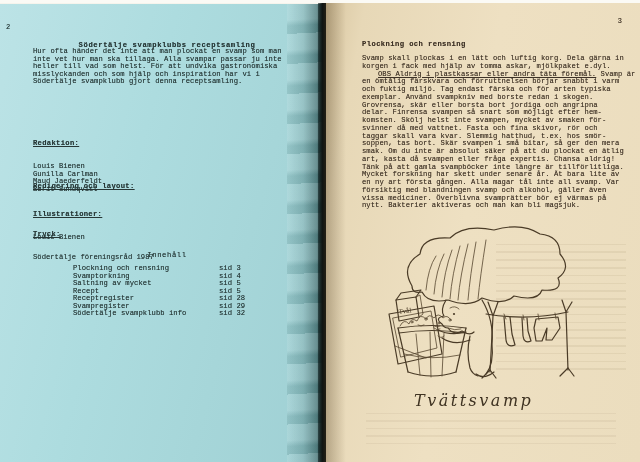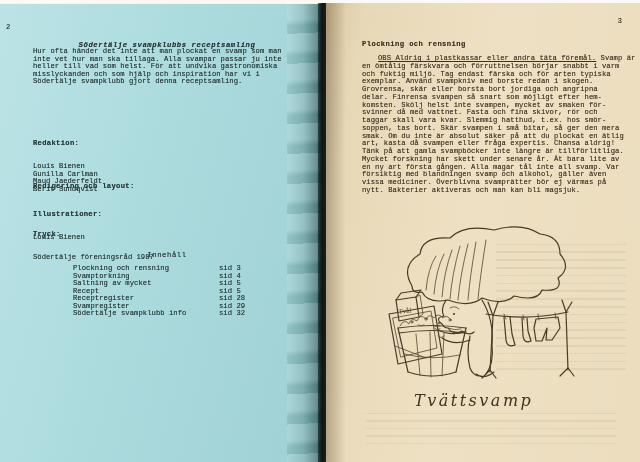--- a/index.html
+++ b/index.html
@@ -11,26 +11,26 @@
   .page-left{position:absolute;left:0;top:4px;width:323px;height:458px;
     background:linear-gradient(105deg,#bce3e6 0%,#addcdf 40%,#a6d6d9 70%,#9fd0d4 100%);}
   .left-edge{position:absolute;right:0;top:0;width:36px;height:100%;pointer-events:none;
     background:
       repeating-linear-gradient(177deg,rgba(255,255,255,.10) 0 16px,rgba(0,50,50,.10) 22px 30px),
       linear-gradient(to right,rgba(10,60,60,0) 0%,rgba(10,60,60,.16) 45%,rgba(4,40,40,.45) 82%,rgba(0,12,12,.78) 100%);}
   .page-left *{color:#273635;}
   .lp-block{position:absolute;font-size:7.2px;line-height:7.6px;letter-spacing:.05px;
     white-space:pre;text-shadow:0 0 .5px rgba(30,60,60,.55);}
   .lp-num{left:6px;top:20px;font-size:7px;}
-  .lp-title{left:33px;top:38px;width:268px;text-align:center;font-weight:bold;letter-spacing:.6px;font-style:italic;}
+  .lp-title{left:33px;top:38px;width:268px;text-align:center;font-weight:bold;letter-spacing:.6px;}
   .lp-intro{left:33px;top:44px;}
   .lp-byline{left:33px;top:99px;}
   .credit{position:absolute;left:33px;font-size:7.2px;line-height:7.6px;white-space:pre;
     text-shadow:0 0 .5px rgba(30,60,60,.55);}
-  .credit .h{font-weight:bold;letter-spacing:.3px;}
+  .credit .h{font-weight:bold;letter-spacing:.3px;text-decoration:underline;}
   .sec-redaktion{top:121px;} .sec-layout{top:164px;} .sec-illust{top:192px;} .sec-tryck{top:212px;}
   .lp-toc-head{left:33px;top:248px;width:268px;text-align:center;font-weight:normal;letter-spacing:.6px;}
   .lp-toc{left:73px;top:261px;white-space:normal;}
   .toc-row{display:flex;line-height:7.5px;}
   .toc-label{width:146px;}
 
   
   .gutter{position:absolute;left:318px;top:0;width:13px;height:462px;
     background:linear-gradient(to right,rgba(5,25,25,.55) 0%,#101513 35%,#242015 62%,#9c8a63 88%,rgba(160,140,100,0) 100%);}
 
@@ -128,21 +128,23 @@
 
   <div class="gutter"></div>
 
   <div class="page-right">
     <div class="inner-shadow"></div>
     <div class="ghost ghost1"></div>
     <div class="ghost ghost2"></div>
 
     <div class="rp-block rp-num">3</div>
     <div class="rp-block rp-head">Plockning och rensning</div>
-    <div class="rp-block rp-body"><span class="u">OBS Aldrig i plastkassar eller andra täta föremål.</span><span> Svamp är
+    <div class="rp-block rp-body"><span>Svamp skall plockas i en lätt och luftig korg. Dela gärna in
+korgen i fack med hjälp av tomma askar, mjölkpaket e.dyl.
+</span><span class="u">OBS Aldrig i plastkassar eller andra täta föremål.</span><span> Svamp är
 en ömtålig färskvara och förruttnelsen börjar snabbt i varm
 och fuktig miljö. Tag endast färska och för arten typiska
 exemplar. Använd svampkniv med borste redan i skogen.
 Grovrensa, skär eller borsta bort jordiga och angripna
 delar. Finrensa svampen så snart som möjligt efter hem-
 komsten. Skölj helst inte svampen, mycket av smaken för-
 svinner då med vattnet. Fasta och fina skivor, rör och
 taggar skall vara kvar. Slemmig hatthud, t.ex. hos smör-
 soppen, tas bort. Skär svampen i små bitar, så ger den mera
 smak. Om du inte är absolut säker på att du plockat en ätlig

